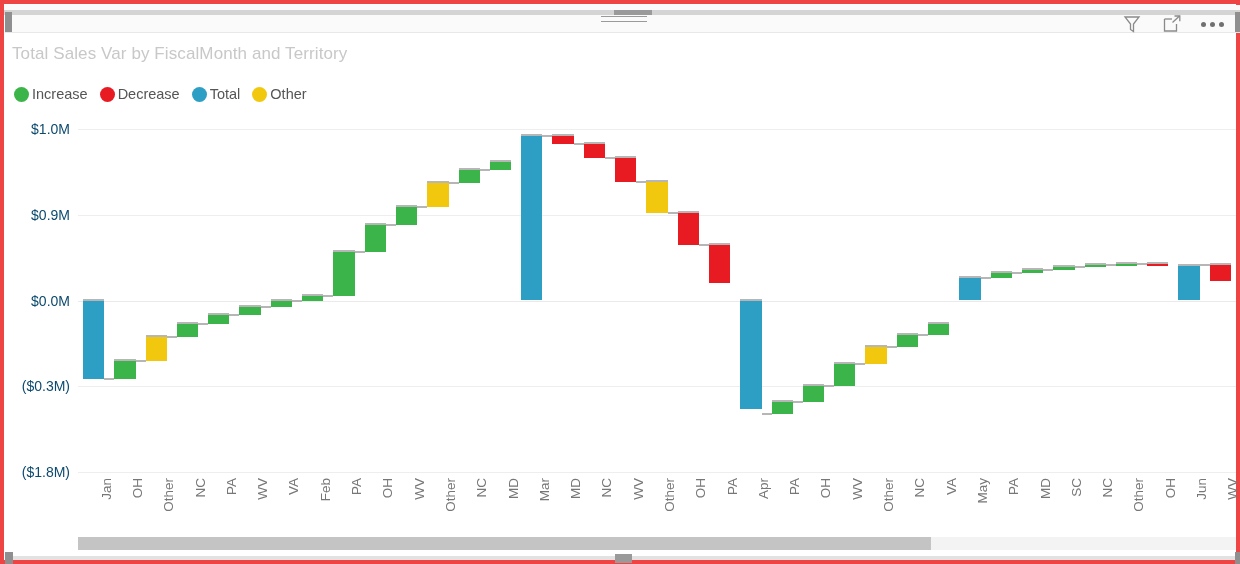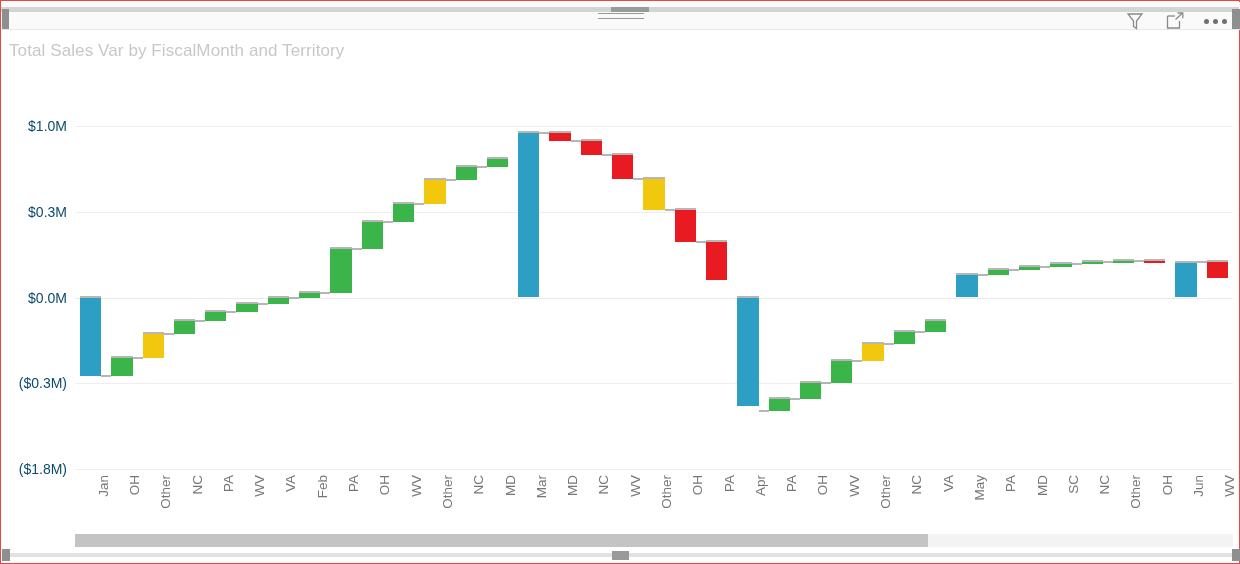--- a/index.html
+++ b/index.html
@@ -13,21 +13,21 @@
     font-family: "Liberation Sans", sans-serif;
     overflow: hidden;
   }
 
   
   .visual {
     position: relative;
     width: 1240px;
     height: 564px;
     box-sizing: border-box;
-    border: 1px solid #ef4444;
+    border: 4px solid #ef4444;
     background: #ffffff;
   }
 
   
   .header-strip {
     position: absolute;
     left: 1px;
     top: 1px;
     width: 1238px;
     height: 27px;
@@ -308,25 +308,43 @@
     </div>
     <div class="dots">
       <span></span>
       <span></span>
       <span></span>
     </div>
   </div>
 
   <div class="chart-title">Total Sales Var by FiscalMonth and Territory</div>
 
+  <div class="legend" id="legend">
+      <div class="legend-item">
+        <div class="legend-dot" style="background: rgb(59, 180, 74);"></div>
+        <div class="legend-label">Increase</div>
+      </div>
+      <div class="legend-item">
+        <div class="legend-dot" style="background: rgb(232, 27, 35);"></div>
+        <div class="legend-label">Decrease</div>
+      </div>
+      <div class="legend-item">
+        <div class="legend-dot" style="background: rgb(46, 159, 196);"></div>
+        <div class="legend-label">Total</div>
+      </div>
+      <div class="legend-item">
+        <div class="legend-dot" style="background: rgb(242, 200, 15);"></div>
+        <div class="legend-label">Other</div>
+      </div>
+    </div>
 
   <div class="plot-wrap">
     <div class="y-axis-labels" id="yaxis">
         <div class="y-label" style="top: 125px;">$1.0M</div>
-        <div class="y-label" style="top: 210.75px;">$0.3M</div>
+        <div class="y-label" style="top: 210.75px;">$0.9M</div>
         <div class="y-label" style="top: 296.5px;">$0.0M</div>
         <div class="y-label" style="top: 382.25px;">($0.3M)</div>
         <div class="y-label" style="top: 468px;">($1.8M)</div>
       </div>
     <div id="gridlines">
         <div class="gridline" style="top: 125px;"></div>
         <div class="gridline" style="top: 210.75px;"></div>
         <div class="gridline zero" style="top: 296.5px;"></div>
         <div class="gridline" style="top: 382.25px;"></div>
         <div class="gridline" style="top: 468px;"></div>

